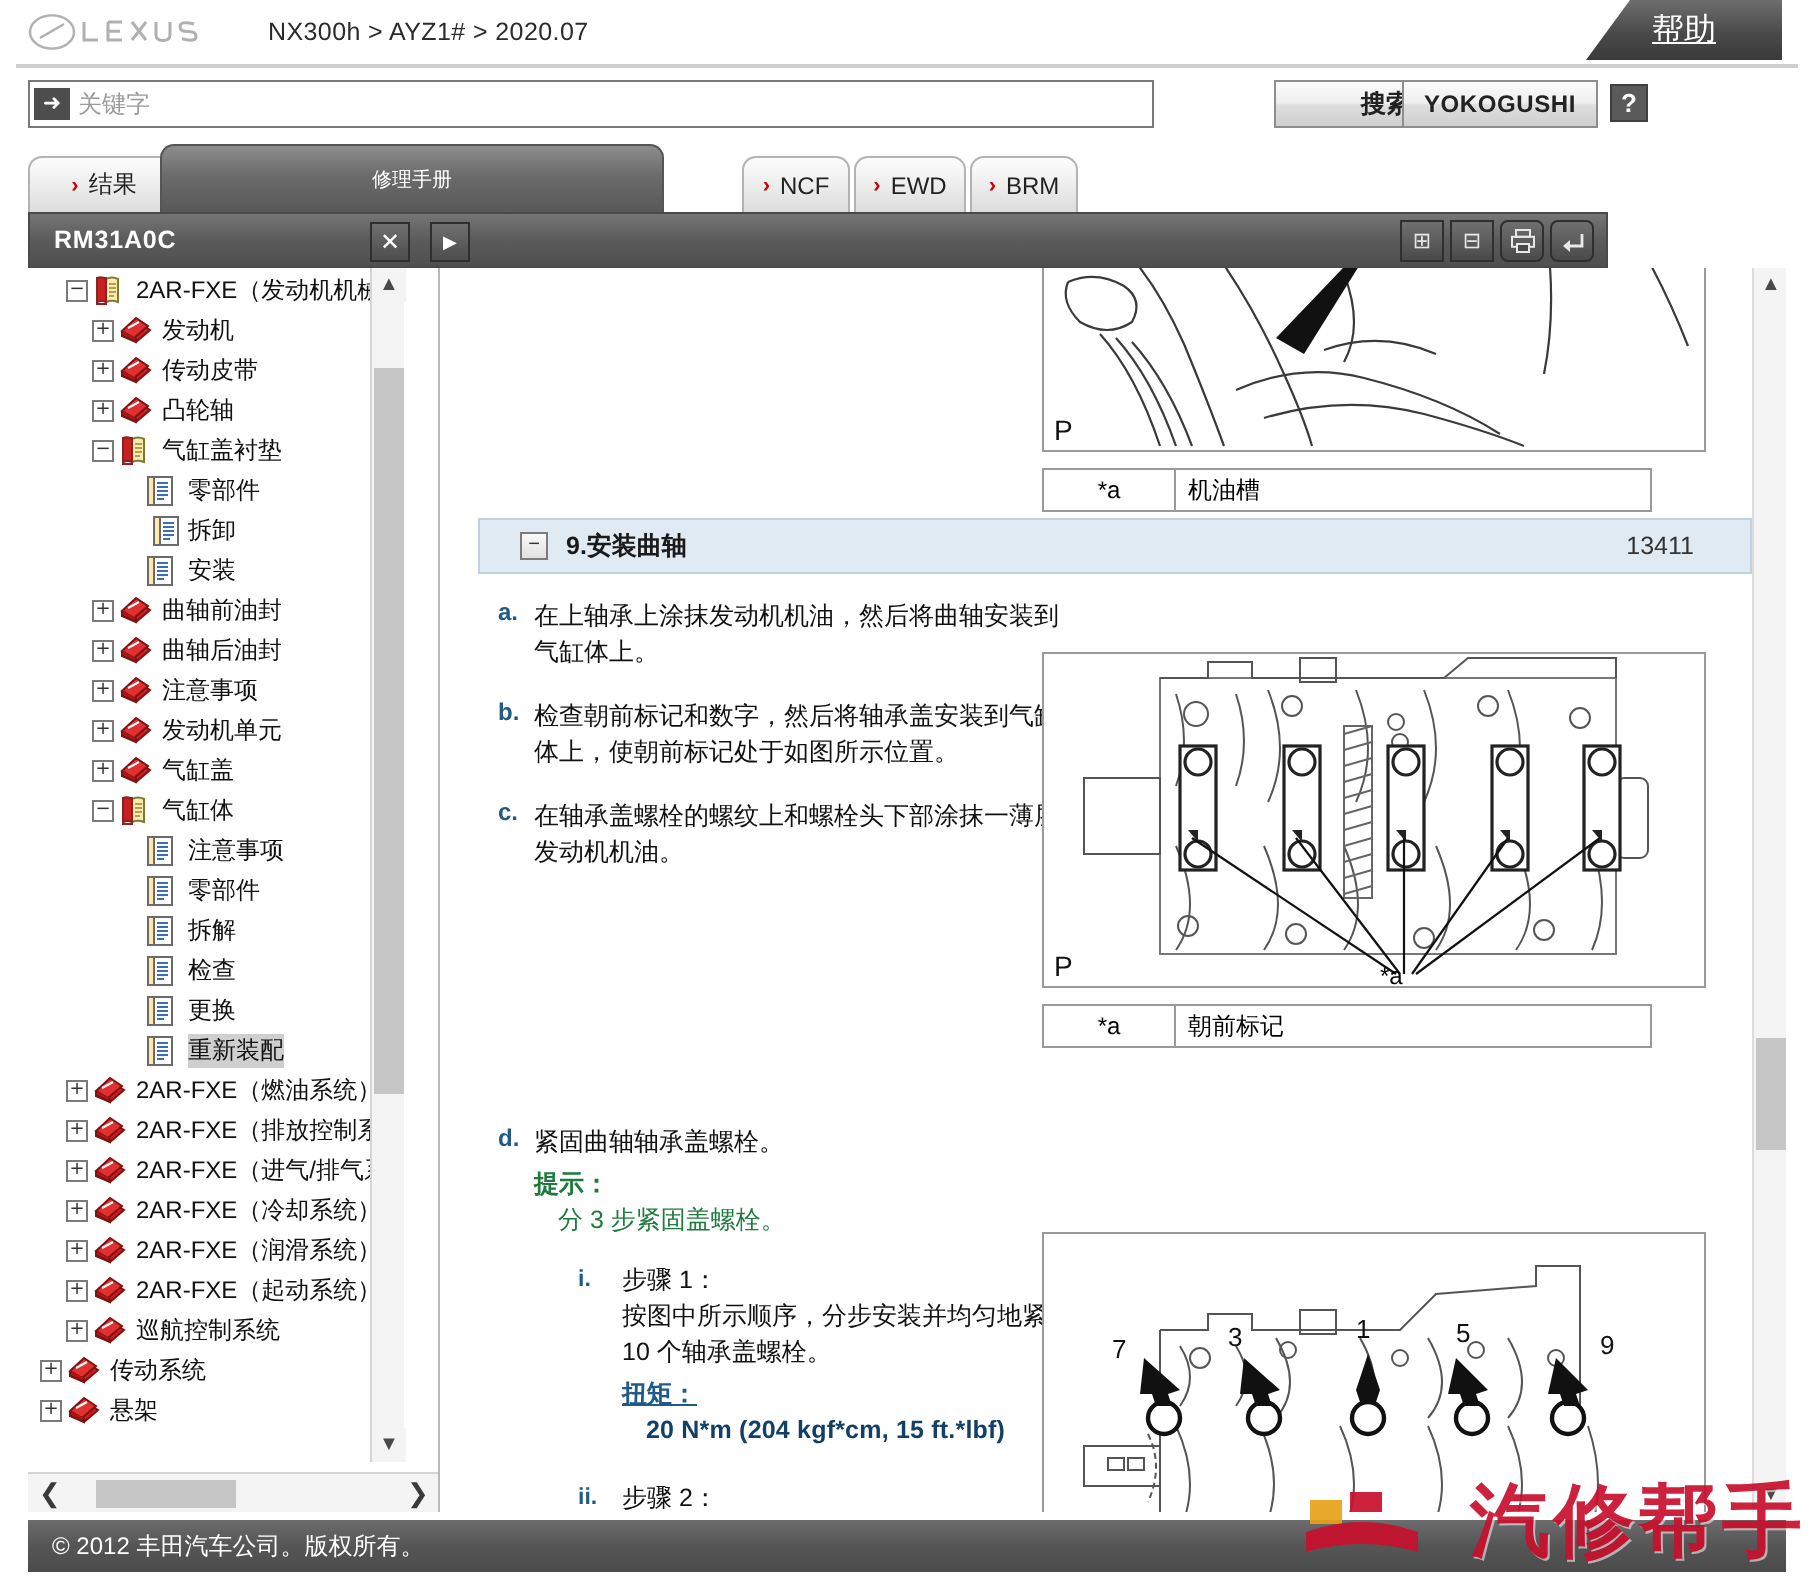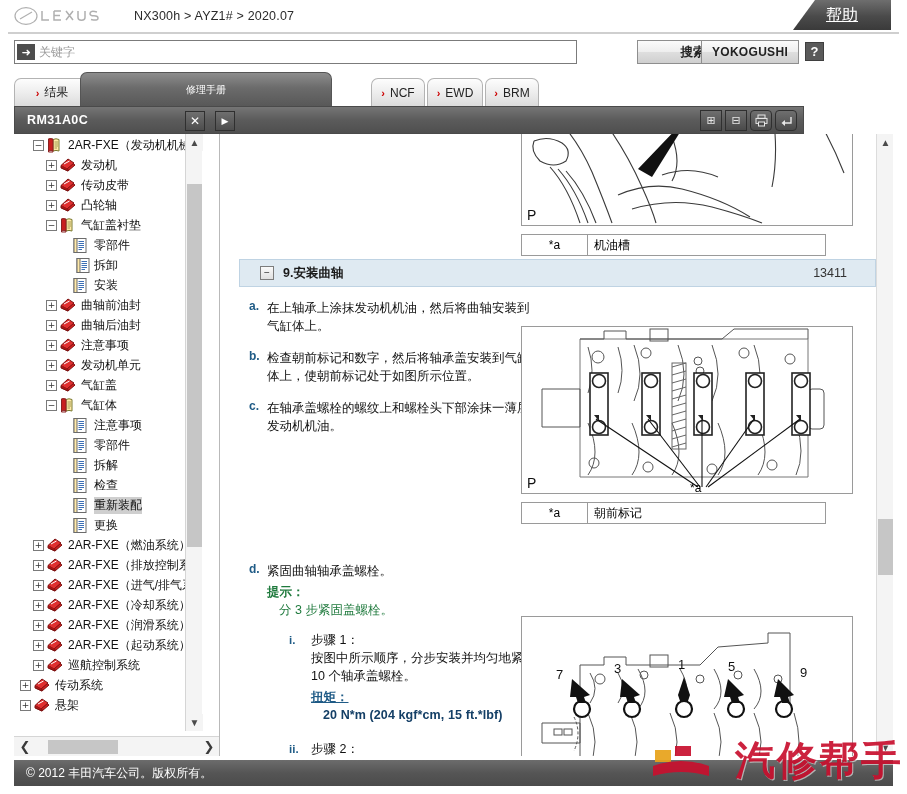--- a/index.html
+++ b/index.html
@@ -550,32 +550,32 @@
           </div>
           <div class="trow" style="padding-left: 45px;">
             <div class="tgl blank"></div>
             <span class="ico"><svg width="14" height="15" viewBox="0 0 14 15">
                 <rect x="1" y="0.5" width="12" height="14" fill="#ffffff" stroke="#6b6b6b"></rect>
                 <rect x="1" y="0.5" width="3" height="14" fill="#ffe9a8" stroke="#6b6b6b"></rect>
                 <g stroke="#3b6fb5" stroke-width="1">
                   <path d="M5.5 3.5 H11 M5.5 5.5 H11 M5.5 7.5 H11 M5.5 9.5 H11 M5.5 11.5 H9"></path>
                 </g>
               </svg></span>
-            <span class="tlabel sel">重新装配</span>
+            <span class="tlabel">更换</span>
           </div>
           <div class="trow" style="padding-left: 45px;">
             <div class="tgl blank"></div>
             <span class="ico"><svg width="14" height="15" viewBox="0 0 14 15">
                 <rect x="1" y="0.5" width="12" height="14" fill="#ffffff" stroke="#6b6b6b"></rect>
                 <rect x="1" y="0.5" width="3" height="14" fill="#ffe9a8" stroke="#6b6b6b"></rect>
                 <g stroke="#3b6fb5" stroke-width="1">
                   <path d="M5.5 3.5 H11 M5.5 5.5 H11 M5.5 7.5 H11 M5.5 9.5 H11 M5.5 11.5 H9"></path>
                 </g>
               </svg></span>
-            <span class="tlabel">更换</span>
+            <span class="tlabel sel">重新装配</span>
           </div>
           <div class="trow" style="padding-left: 19px;">
             <div class="tgl">+</div>
             <span class="ico"><svg width="16" height="15" viewBox="0 0 16 15">
                 <path d="M2 10 L9 3 L15 7 L8 13 Z" fill="#d11f1f" stroke="#7d1212"></path>
                 <path d="M1 7.5 L8 1 L14 5 L7 11 Z" fill="#e03030" stroke="#7d1212"></path>
                 <path d="M1 7.5 L1 10 L8 13 L8 11" fill="#a81616" stroke="#7d1212"></path>
                 <path d="M4 6 L9.5 3" stroke="#ffffff" stroke-width="1"></path>
               </svg></span>
             <span class="tlabel">2AR-FXE（燃油系统）</span>

